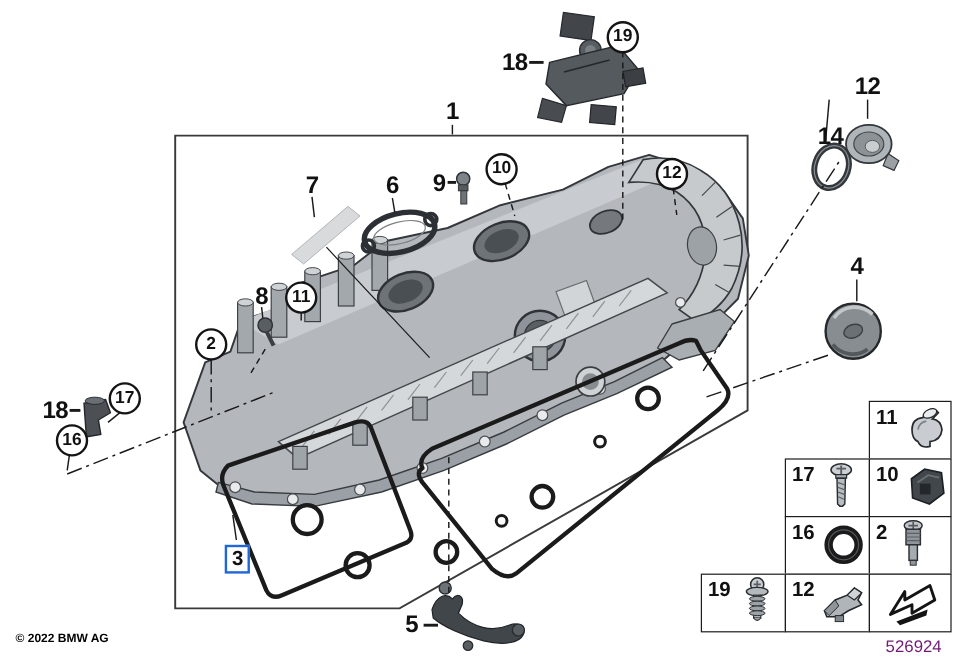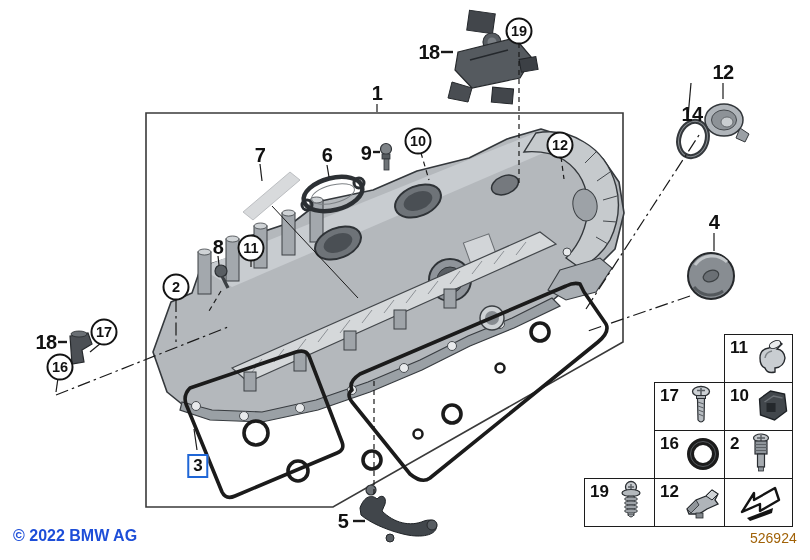--- a/index.html
+++ b/index.html
@@ -10,22 +10,22 @@
            line-height:1;white-space:nowrap;}
   .callout.plain{font-size:20px;letter-spacing:-0.5px;}
   .callout.circled{width:23px;height:23px;border:2px solid #141414;border-radius:50%;
            background:#fff;font-size:14.5px;display:flex;align-items:center;justify-content:center;}
   .callout.highlight{font-size:17px;border:2.6px solid #1f66d6;background:#fff;
            padding:1px 4px 2px 4px;}
   .legend-cell{position:absolute;border:1.6px solid #1c1c1c;background:#fff;display:flex;
            align-items:flex-start;box-sizing:border-box;}
   .legend-cell .num{font-weight:bold;font-size:17px;color:#111;margin:3px 0 0 5px;}
   .legend-cell svg{margin:1px 0 0 2px;}
-  .copyright{position:absolute;left:13px;top:527px;font-size:16px;font-weight:bold;color:#1d4ed8;}
-  .diagram-code{position:absolute;left:738px;top:530px;font-size:14px;color:#a16207;margin-left:12px;}
+  .copyright{position:absolute;left:13px;top:527px;font-size:10px;font-weight:bold;color:#000000;}
+  .diagram-code{position:absolute;left:738px;top:530px;font-size:14px;color:#701a75;}
 </style>
 </head>
 <body>
 
 <div class="stage">
 
   <svg class="art" width="810" height="560" viewBox="0 0 810 560">
 
     <path d="M146,113 H623 V342 L333,507 H146 Z" fill="none" stroke="#3a3a3a" stroke-width="1.6"></path>
 

